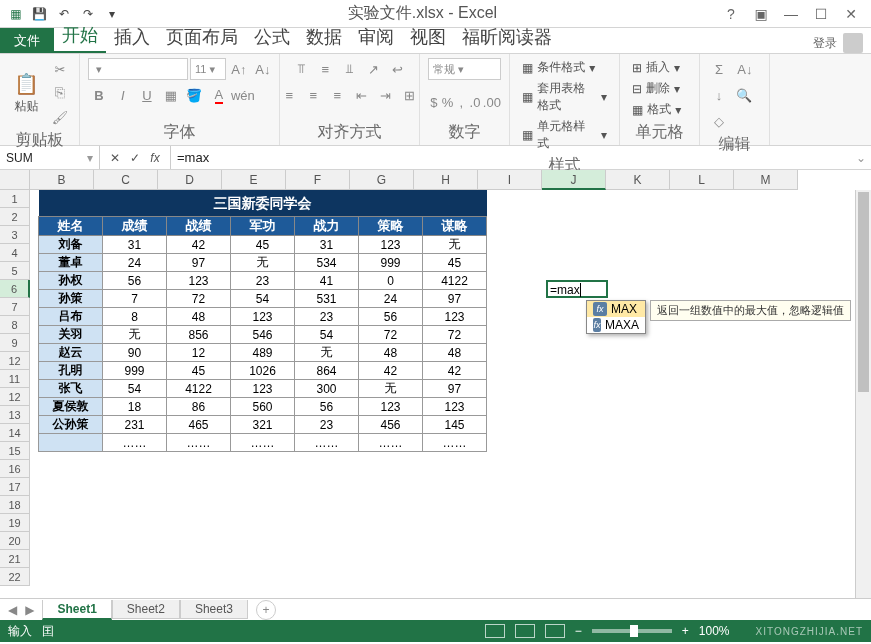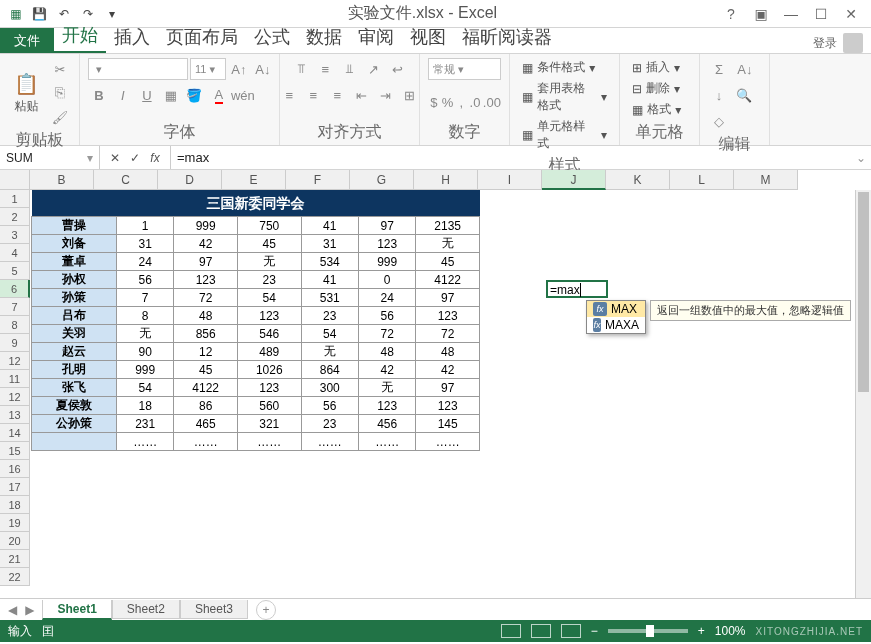--- a/index.html
+++ b/index.html
@@ -49,21 +49,21 @@
 .corner { width: 30px; height: 20px; background: #f0f0f0; border: 1px solid #ccc; border-top: none; border-left: none; }
 .col-headers { display: flex; height: 20px; background: #f0f0f0; }
 .col-h { border-right: 1px solid #ccc; border-bottom: 1px solid #ccc; text-align: center; font-size: 12px; color: #555; line-height: 20px; }
 .col-h.active { background: #d4edda; border-bottom: 2px solid #217346; }
 .row-headers { width: 30px; background: #f0f0f0; }
 .row-h { height: 18px; border-bottom: 1px solid #ccc; border-right: 1px solid #ccc; text-align: center; font-size: 11px; color: #555; line-height: 18px; }
 .row-h.active { background: #d4edda; border-right: 2px solid #217346; }
 .cells { position: relative; }
 
 
-.data-table { position: absolute; left: 1px; top: 0; }
+.data-table { position: absolute; left: 8px; top: 0; }
 .title-row { background: #0d3560; color: #fff; text-align: center; font-weight: bold; font-size: 14px; height: 26px; line-height: 26px; }
 .header-row td { background: #1e5a99; color: #fff; text-align: center; font-weight: bold; font-size: 13px; height: 18px; border: 1px solid #888; }
 .data-row td { text-align: center; font-size: 12px; height: 18px; border: 1px solid #999; background: #fff; }
 .data-row td.name { background: #cfe2f3; font-weight: bold; }
 table { border-collapse: collapse; }
 td { padding: 0; }
 
 
 .active-cell { position: absolute; border: 2px solid #217346; background: #fff; font-size: 12px; padding: 0 2px; line-height: 16px; }
 
@@ -81,21 +81,21 @@
 .sheet-tab.active { background: #fff; color: #217346; font-weight: bold; border-bottom: 2px solid #217346; }
 .sheet-add { width: 20px; height: 20px; border: 1px solid #ccc; border-radius: 50%; text-align: center; line-height: 18px; margin-left: 8px; color: #888; }
 .h-scroll { flex: 1; }
 
 
 .status-bar { height: 22px; background: #217346; color: #fff; display: flex; align-items: center; padding: 0 8px; font-size: 12px; }
 .status-right { margin-left: auto; display: flex; align-items: center; gap: 10px; }
 .view-btn { width: 20px; height: 14px; border: 1px solid #fff; opacity: 0.7; }
 .zoom-slider { width: 80px; height: 4px; background: rgba(255,255,255,0.5); position: relative; }
 .zoom-thumb { width: 8px; height: 12px; background: #fff; position: absolute; left: 38px; top: -4px; }
-.watermark { color: rgba(255,255,255,0.6); font-size: 10px; letter-spacing: 1px; }
+.watermark { color: rgba(255,255,255,0.6); font-size: 10px; letter-spacing: 1px; margin-left: 16px; }
 
 .vscroll { position: absolute; right: 0; top: 20px; bottom: 0; width: 16px; background: #f0f0f0; border-left: 1px solid #ccc; }
 .vscroll-thumb { background: #c0c0c0; margin: 2px; height: 200px; }
 </style>
 </head>
 <body>
 
 <div class="titlebar">
   <div class="qat">
     <div class="qat-btn" style="color:#217346">▦</div>
@@ -291,28 +291,28 @@
         <div class="row-h">21</div>
         <div class="row-h">22</div>
       </div>
   </div>
   <div class="cells" style="position:absolute;left:30px;top:20px;right:16px;bottom:0">
     <table class="data-table" id="data-table">
         <tbody>
           <tr>
             <td class="title-row" colspan="7" style="width:448px">三国新委同学会</td>
           </tr>
-          <tr class="data-row">
-            <td class="name">曹操</td>
-            <td>1</td>
-            <td>999</td>
-            <td>750</td>
-            <td>41</td>
-            <td>97</td>
-            <td>2135</td>
+          <tr class="header-row">
+            <td style="width:64px">姓名</td>
+            <td style="width:64px">成绩</td>
+            <td style="width:64px">战绩</td>
+            <td style="width:64px">军功</td>
+            <td style="width:64px">战力</td>
+            <td style="width:64px">策略</td>
+            <td style="width:64px">谋略</td>
           </tr>
           <tr class="data-row">
             <td class="name">刘备</td>
             <td>31</td>
             <td>42</td>
             <td>45</td>
             <td>31</td>
             <td>123</td>
             <td>无</td>
           </tr>

